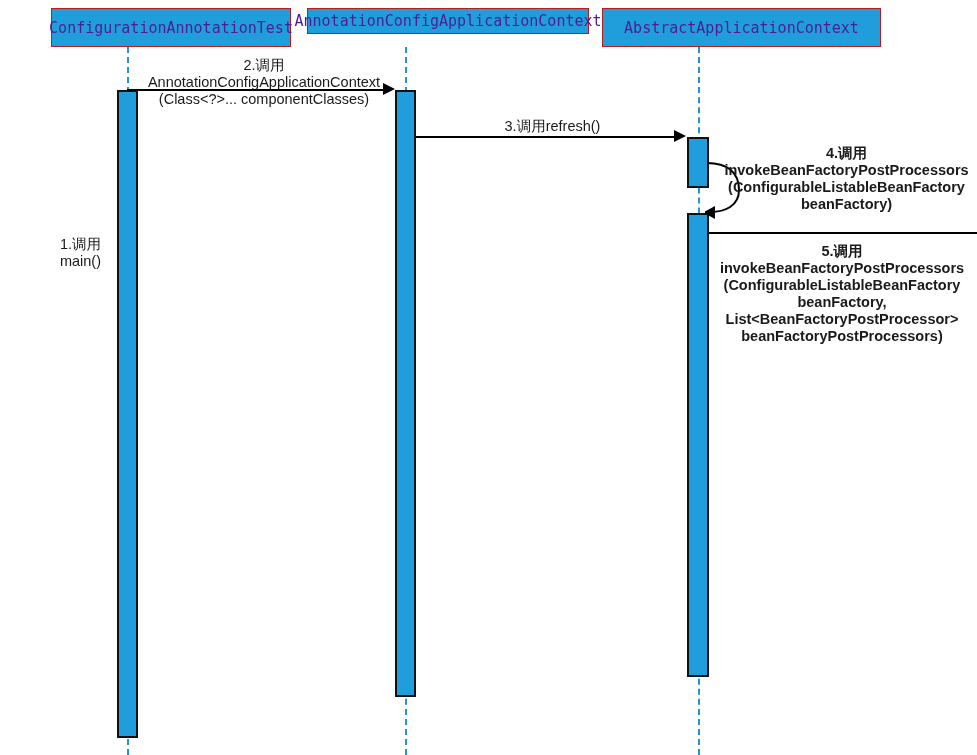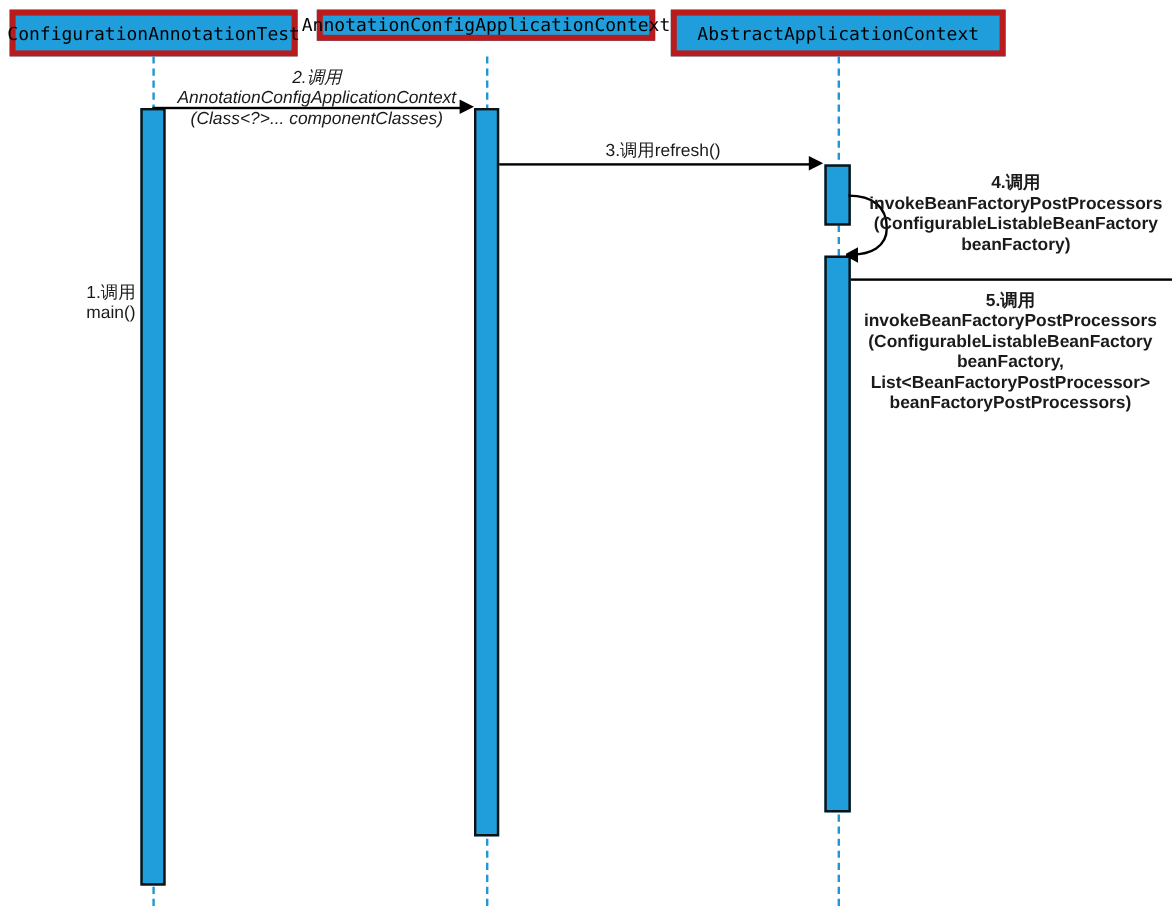--- a/index.html
+++ b/index.html
@@ -15,30 +15,31 @@
     background: #ffffff;
     overflow: hidden;
     font-family: "Liberation Sans", sans-serif;
   }
 
   
   .lifeline-box {
     position: absolute;
     box-sizing: border-box;
     background: #1f9edb;
-    border: 5px solid #b91c1c;
-    color: #000000;
+    border: 1px solid #b91c1c;
+    color: #4c1d95;
     font-family: "DejaVu Sans Mono", "Liberation Mono", monospace;
     font-size: 15px;
     letter-spacing: 0px;
     display: flex;
     align-items: center;
     justify-content: center;
     text-align: center;
     white-space: nowrap;
+    margin-left: 43px;
   }
 
   
   .lifeline-dash {
     position: absolute;
     width: 0;
     border-left: 2px dashed #2196d6;
   }
 
   
@@ -101,24 +102,24 @@
   <div class="lifeline-dash" style="left:698px; top:47px; height:708px;"></div>
 
   <div class="activation" style="left:117px; top:90px; width:21px; height:648px;"></div>
 
   <div class="activation" style="left:395px; top:90px; width:21px; height:607px;"></div>
 
   <div class="activation" style="left:687px; top:137px; width:22px; height:51px;"></div>
 
   <div class="activation" style="left:687px; top:213px; width:22px; height:464px;"></div>
 
-  <div class="msg-label right" style="left:20px; top:236px; width:93px;">1.调用
+  <div class="msg-label right" style="left:8px; top:236px; width:93px;">1.调用
 main()</div>
 
-  <div class="msg-label" style="left:128px; top:57px; width:272px;font-style:italic;">2.调用AnnotationConfigApplicationContext
+  <div class="msg-label" style="left:128px; top:57px; width:272px;">2.调用AnnotationConfigApplicationContext
 (Class&lt;?&gt;... componentClasses)</div>
 
   <div class="msg-line" style="left:127px; top:89px; width:257px;"></div>
 
   <div class="arrow-head" style="left:383px; top:83px;"></div>
 
   <div class="msg-label" style="left:430px; top:118px; width:245px;">3.调用refresh()</div>
 
   <div class="msg-line" style="left:416px; top:136px; width:259px;"></div>
 

